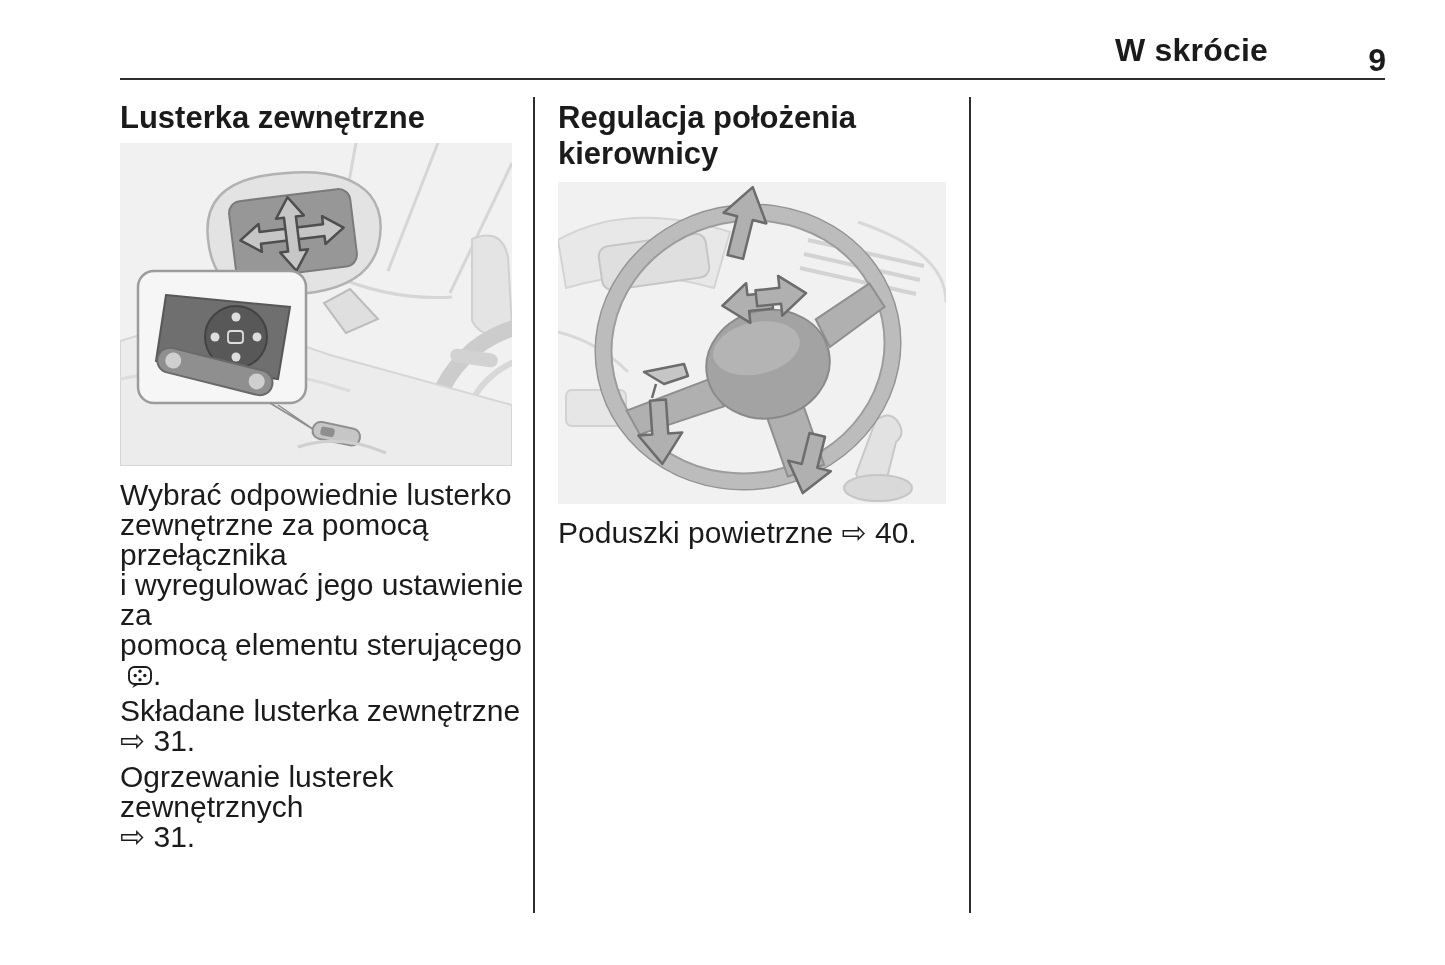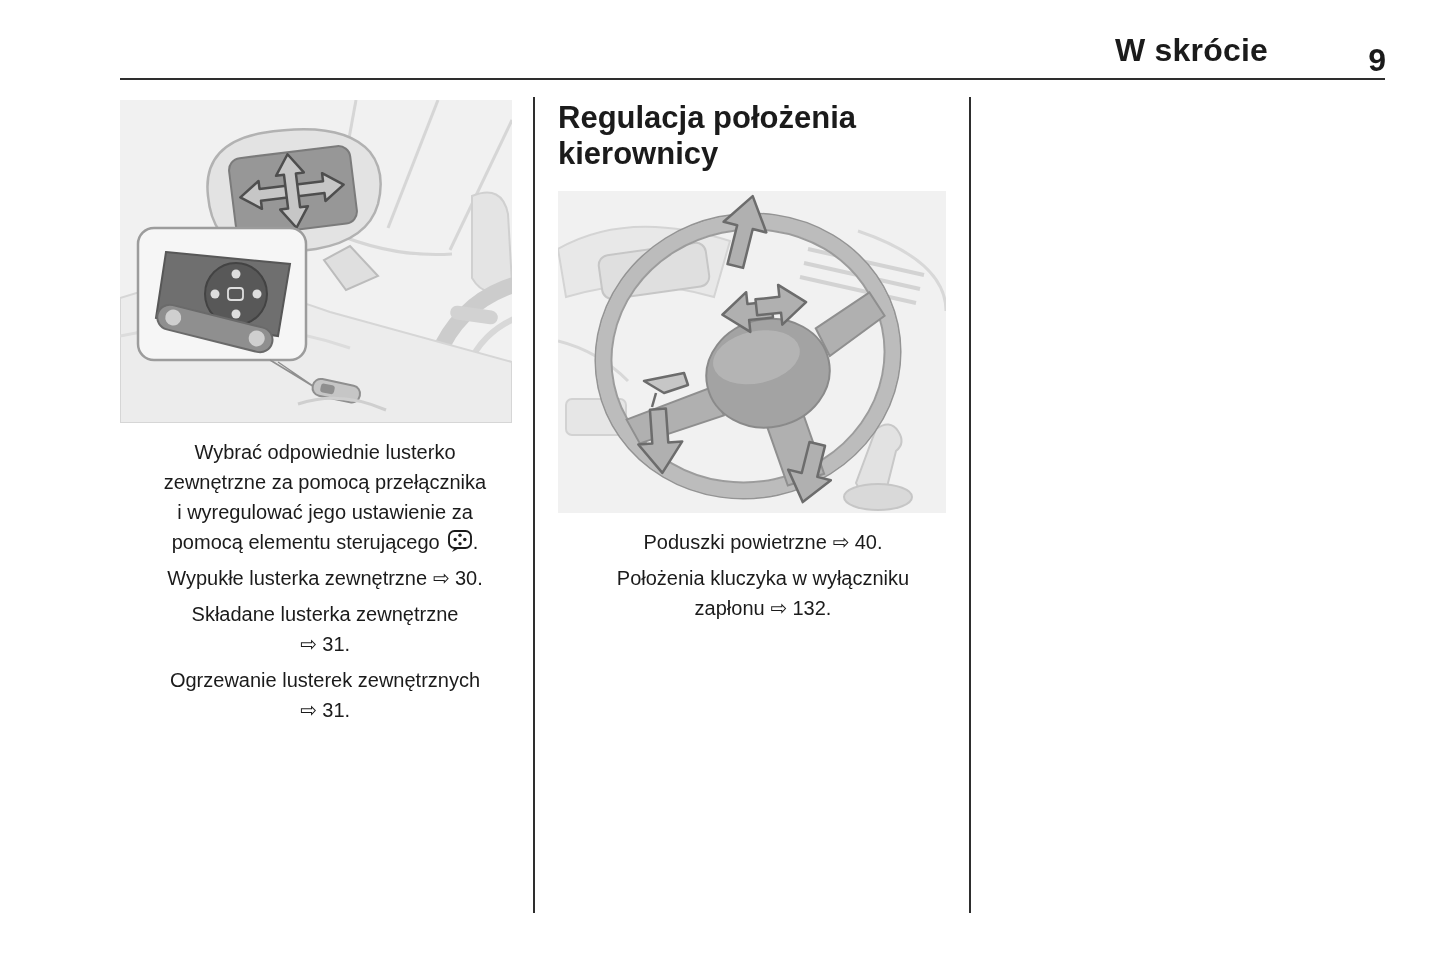--- a/index.html
+++ b/index.html
@@ -13,36 +13,37 @@
   .hdr-num{top:42px;left:1352px;width:34px;text-align:right;font-size:32px;font-weight:bold;}
   .hdr-rule{top:78px;left:120px;width:1265px;height:2px;background:#2e2e2e;}
   .vdiv{top:97px;width:2px;height:816px;background:#2e2e2e;}
   .vdiv1{left:533px;}
   .vdiv2{left:969px;}
   .col{position:absolute;top:100px;width:410px;}
   .col-left{left:120px;}
   .col-right{left:558px;}
   h2{font-size:31px;line-height:36px;font-weight:bold;margin:0;white-space:pre-line;}
   .col-left h2{margin-bottom:7px;}
-  .col-right h2{margin-bottom:19px;}
+  .col-right h2{margin-bottom:10px;}
   .fig{display:block;background:#f1f1f1;margin:0 0 14px 0;}
-  .para{font-size:20px;line-height:30px;margin:0 0 6px 0;white-space:pre-line;text-align:center;}
+  .para{font-size:30px;line-height:30px;margin:0 0 6px 0;white-space:pre-line;}
   .mirror-ctl-icon{display:inline-block;vertical-align:-4px;margin-left:7px;}
 </style>
 </head>
 <body>
 
 <div class="abs hdr-title">W skrócie</div>
 <div class="abs hdr-num">9</div>
 <div class="abs hdr-rule"></div>
 
 <div class="abs vdiv vdiv1"></div>
 <div class="abs vdiv vdiv2"></div>
 
 <div class="col col-left">
+  <h2>Lusterka zewnętrzne</h2>
 
   <svg class="fig" width="392" height="323" viewBox="0 0 392 323" role="img" aria-label="exterior-mirror-adjustment-illustration">
     <rect x="0" y="0" width="392" height="323" fill="#f1f1f1"></rect>
 
     <g stroke="#d6d6d6" stroke-width="3" fill="none">
       <path d="M236,0 L212,132"></path>
       <path d="M318,0 L268,128"></path>
       <path d="M392,20 L330,150"></path>
       <path d="M212,132 Q272,158 332,154"></path>
     </g>
@@ -94,21 +95,20 @@
 pomocą elementu sterującego</span><svg class="mirror-ctl-icon" width="26" height="24" viewBox="0 0 26 24">
         <rect x="2" y="2" width="22" height="17" rx="5.5" fill="none" stroke="#1b1b1b" stroke-width="1.9"></rect>
         <path d="M8,18.6 L5,23 L13,18.8 Z" fill="#1b1b1b"></path>
         <g fill="#1b1b1b">
           <circle cx="13" cy="6.2" r="1.7"></circle>
           <circle cx="13" cy="14.8" r="1.7"></circle>
           <circle cx="8.2" cy="10.5" r="1.7"></circle>
           <circle cx="17.8" cy="10.5" r="1.7"></circle>
         </g>
       </svg><span>.</span></p>
-  <p class="para">Wypukłe lusterka zewnętrzne ⇨ 30.</p>
   <p class="para">Składane lusterka zewnętrzne
 ⇨ 31.</p>
   <p class="para">Ogrzewanie lusterek zewnętrznych
 ⇨ 31.</p>
 </div>
 
 <div class="col col-right">
   <h2>Regulacja położenia
 kierownicy</h2>
 
@@ -158,15 +158,13 @@
       <g transform="rotate(-4 102 248)">
         <polygon points="94,218 110,218 110,252 124,252 102,282 80,252 94,252"></polygon>
       </g>
       <g transform="rotate(14 252 282)">
         <polygon points="244,252 260,252 260,284 274,284 252,312 230,284 244,284"></polygon>
       </g>
     </g>
   </svg>
 
   <p class="para">Poduszki powietrzne ⇨ 40.</p>
-  <p class="para">Położenia kluczyka w wyłączniku
-zapłonu ⇨ 132.</p>
 </div>
 
 </body></html>

